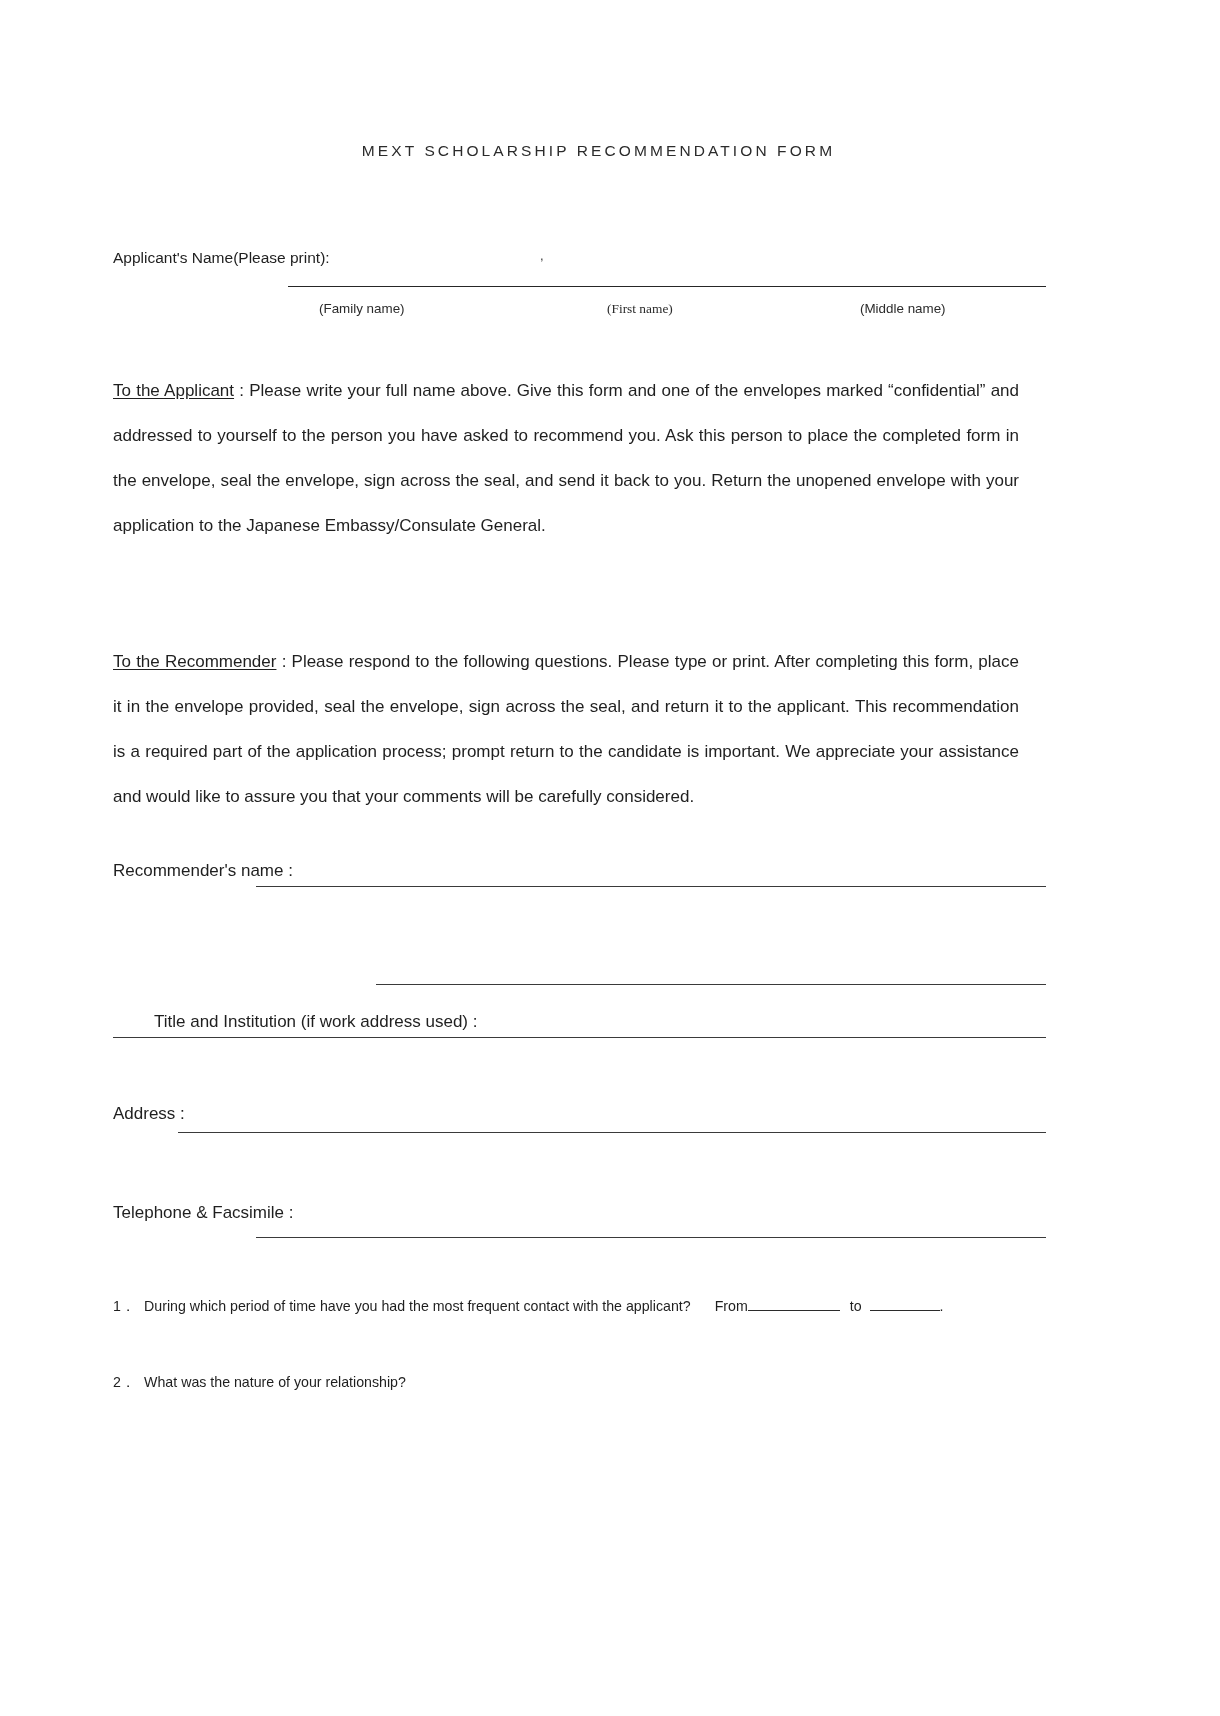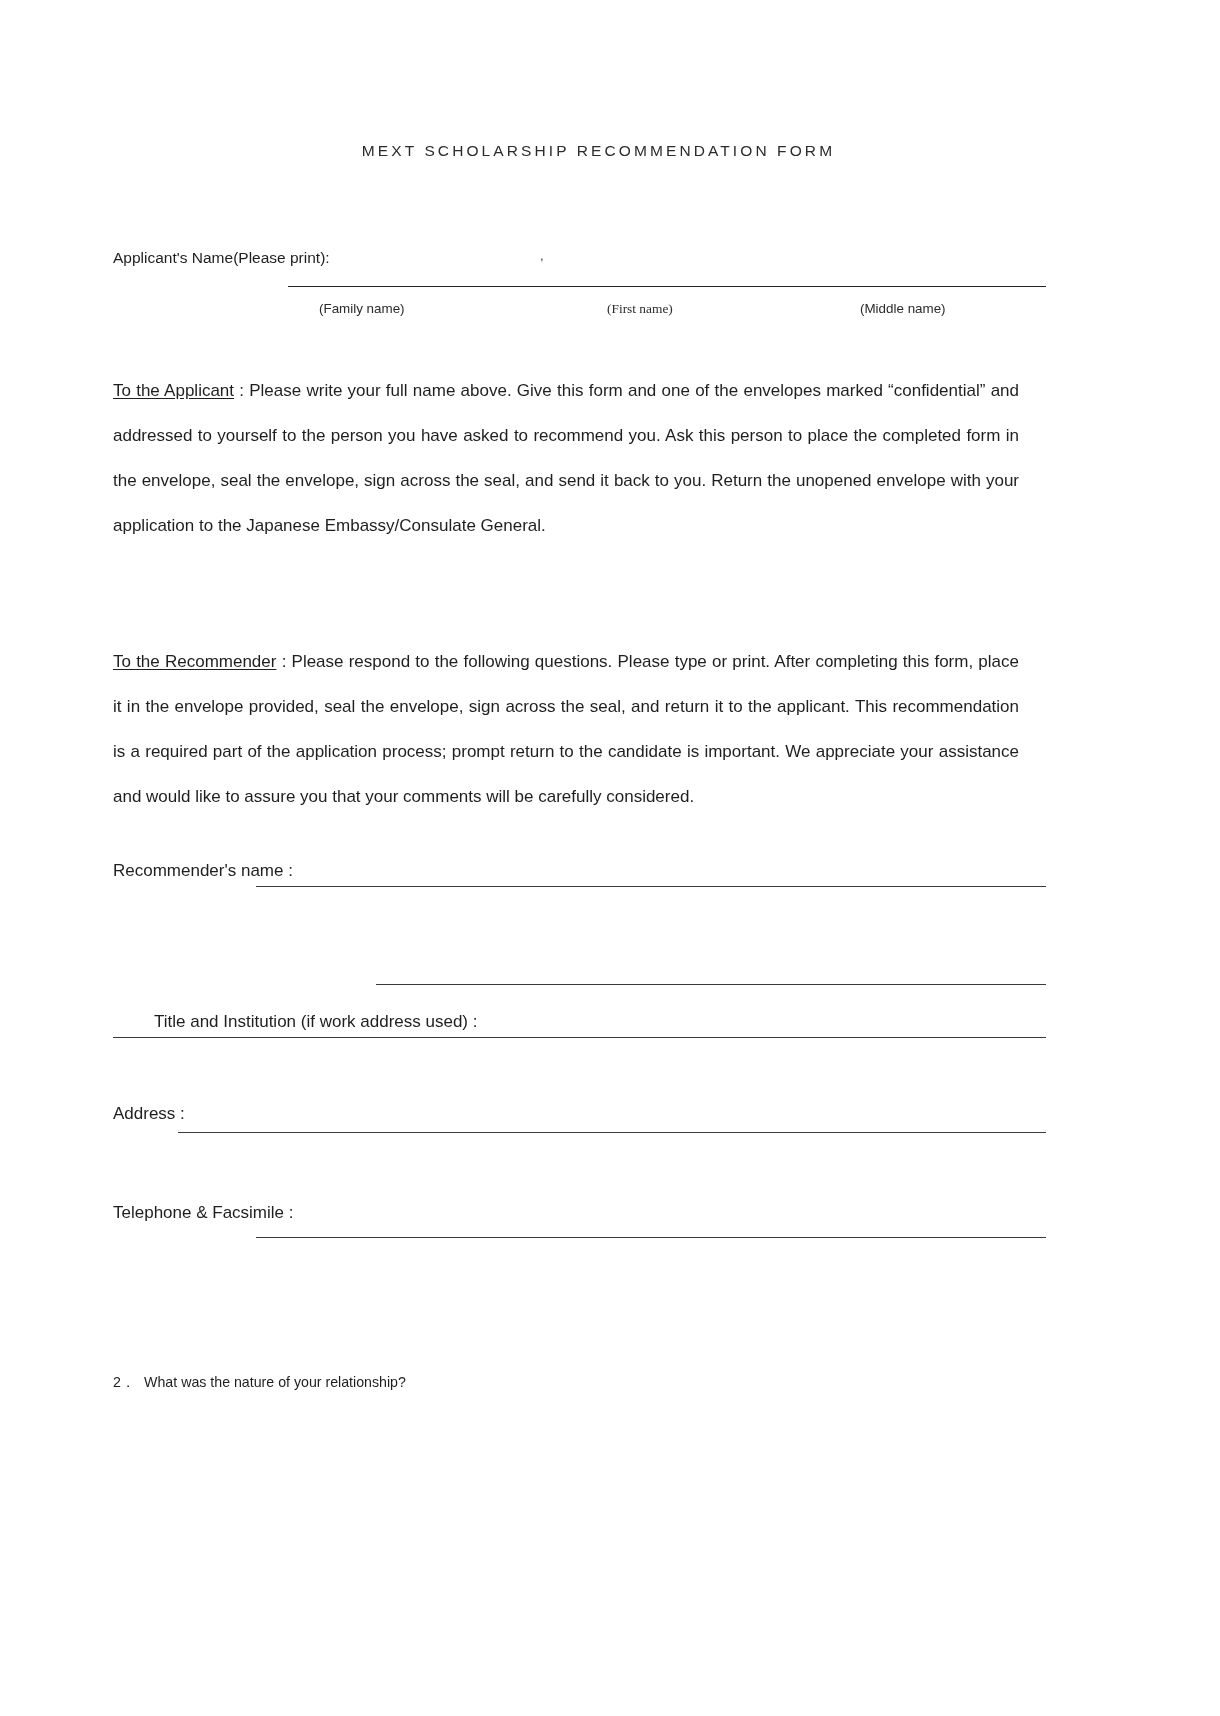--- a/index.html
+++ b/index.html
@@ -169,18 +169,21 @@
   <div class="field-label lbl-title-inst">Title and Institution (if work address used) :</div>
   <div class="field-rule rule-title-inst"></div>
   <div class="field-rule rule-title-inst2"></div>
 
   <div class="field-label lbl-address">Address :</div>
   <div class="field-rule rule-address"></div>
 
   <div class="field-label lbl-telephone">Telephone &amp; Facsimile :</div>
   <div class="field-rule rule-telephone"></div>
 
+  <div class="question" id="question-1">
+    <span class="q-num">1．</span><span>During which period of time have you had the most frequent contact with the applicant?</span><span class="q-from-label">From</span><span class="blank-line blank-long"></span><span class="q-to-label">to</span><span class="blank-line blank-short"></span><span>.</span>
+  </div>
 
   <div class="question" id="question-2">
     <span class="q-num">2．</span><span>What was the nature of your relationship?</span>
   </div>
 
 </div>
 
 </body></html>

